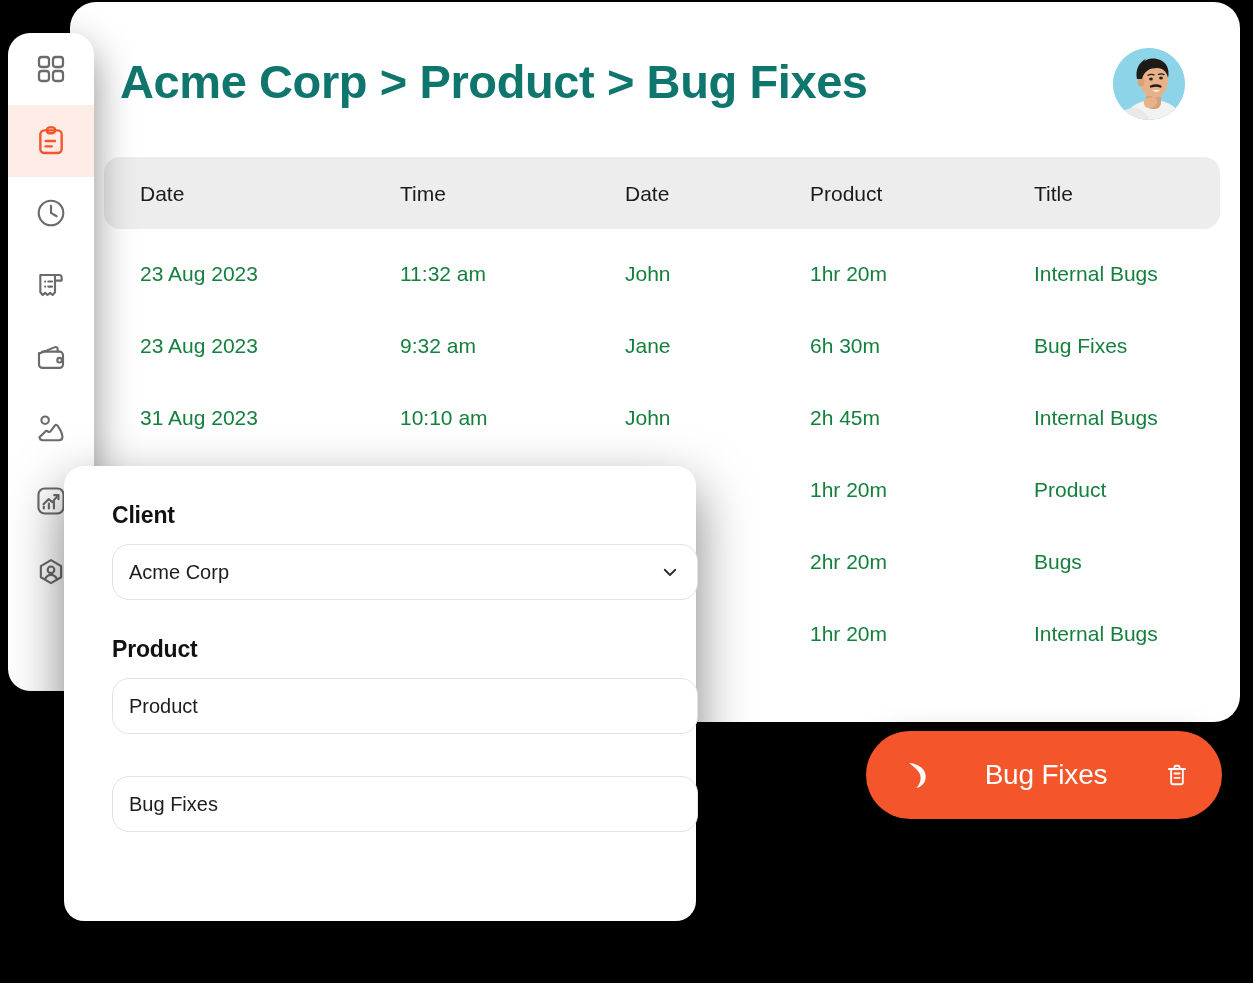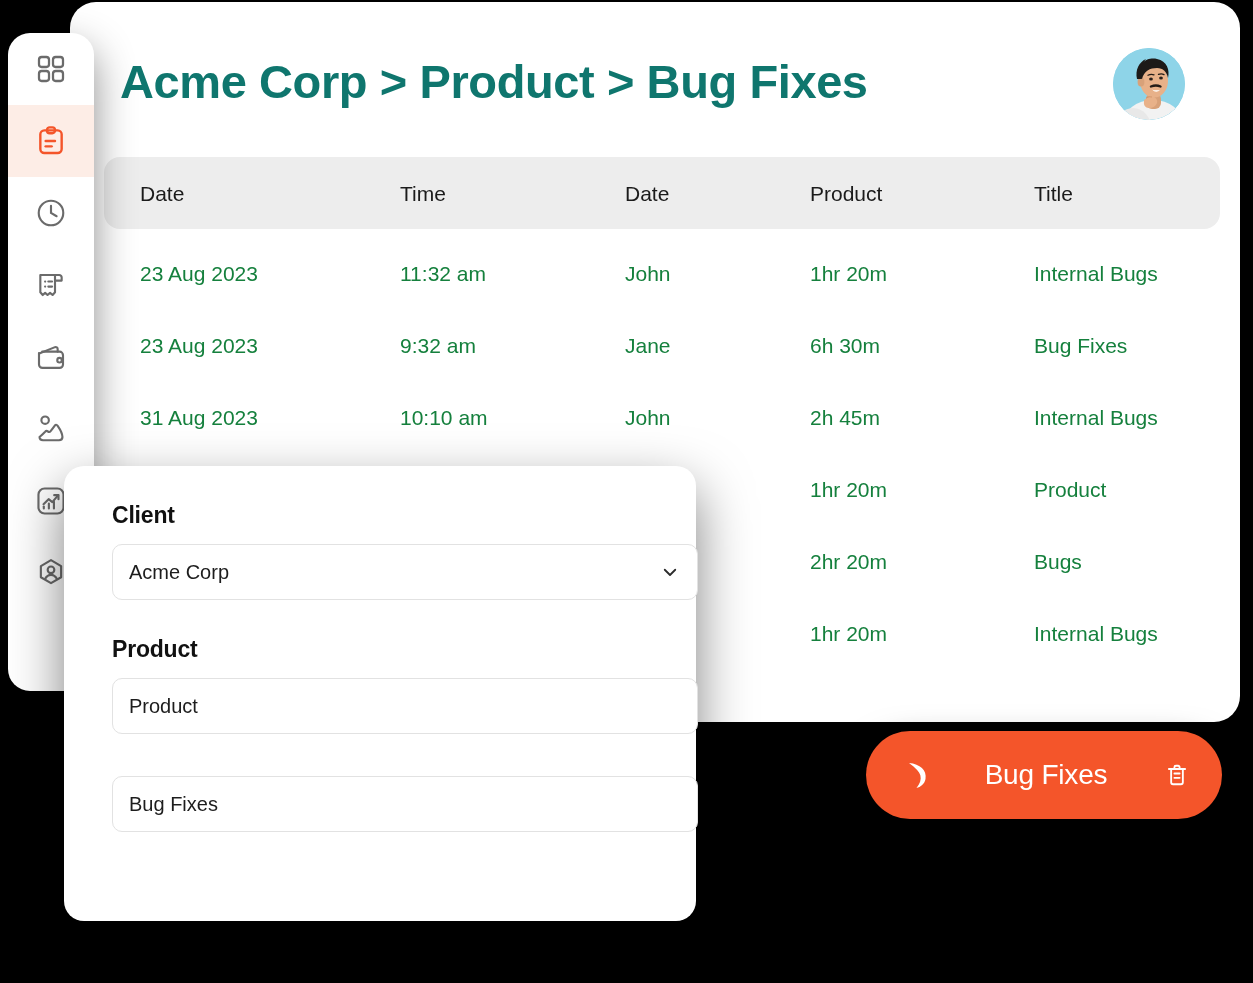--- a/index.html
+++ b/index.html
@@ -132,21 +132,21 @@
     font-size: 23px;
     font-weight: 700;
     color: #111111;
     margin-bottom: 15px;
     letter-spacing: -0.2px;
   }
   .field-control {
     position: relative;
     height: 54px;
     border: 1px solid #e2e2e2;
-    border-radius: 10px;
+    border-radius: 17px;
     background: #ffffff;
     display: flex;
     align-items: center;
   }
   .field-value {
     font-size: 20px;
     color: #1d1d1d;
     padding-left: 16px;
   }
   .chevron-down-icon {

